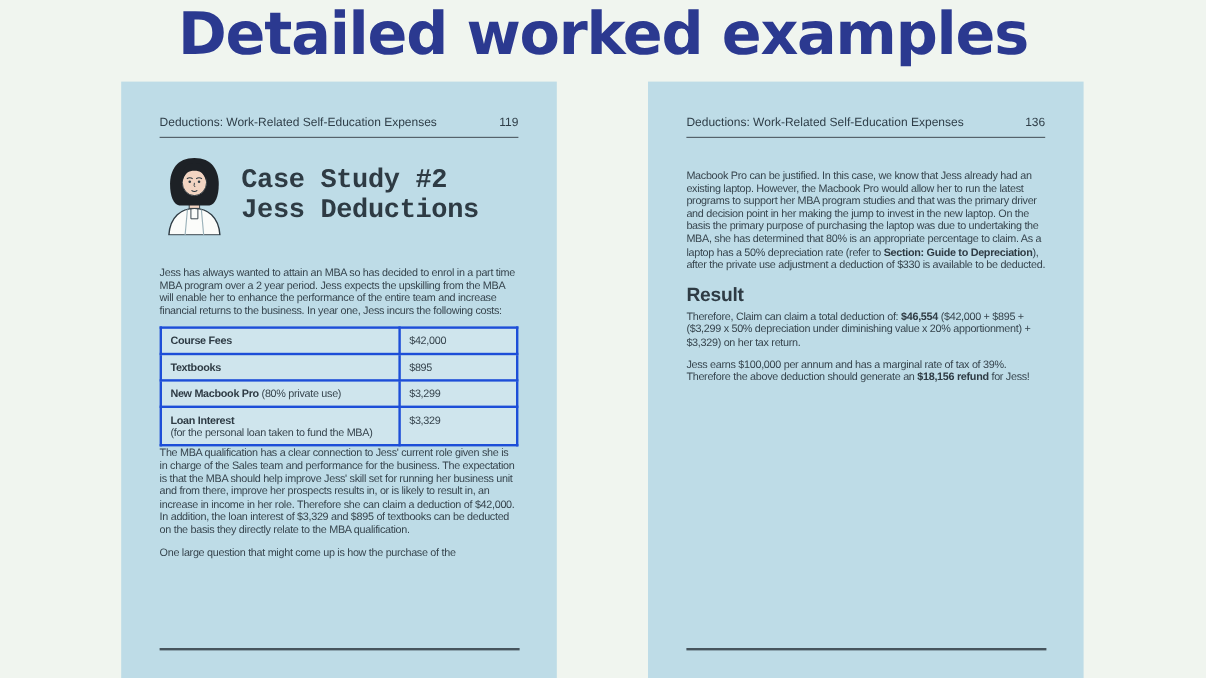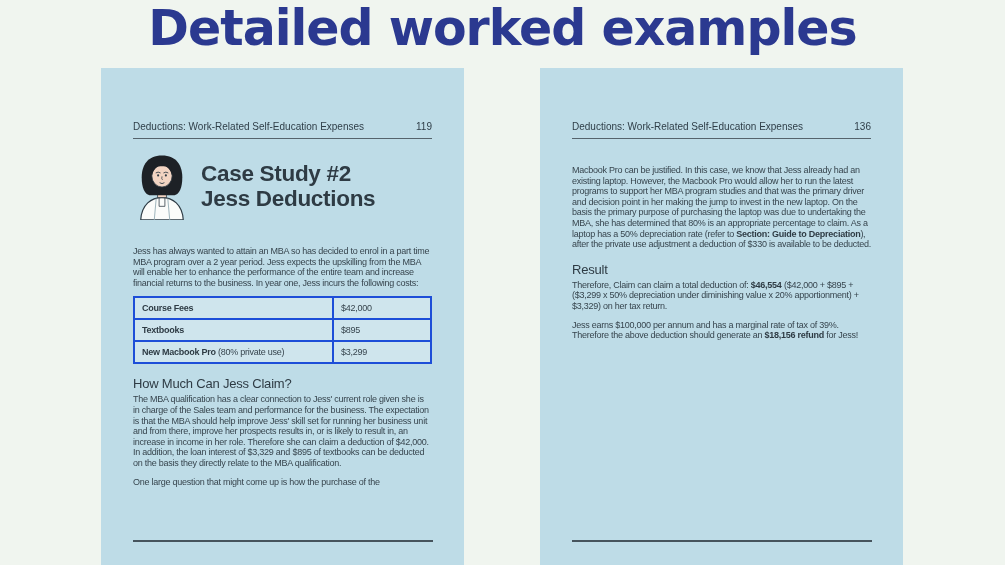--- a/index.html
+++ b/index.html
@@ -28,52 +28,51 @@
     padding:29px 32px 0 32px;
   }
   .page-left{left:101px;}
   .page-right{left:540px;}
   .page-header{
     display:flex;justify-content:space-between;align-items:baseline;
     font-size:10px;
     padding-bottom:6px;
     border-bottom:1px solid #55636c;
     color:#2f3e48;
-    margin-top:24px;
   }
   .page-header .pagenum{font-size:10px;}
   .case-row{
     display:flex;align-items:center;
     margin-top:15px;
   }
   .case-avatar{width:58px;height:66px;flex:0 0 auto;margin-right:10px;}
   .case-title{
     font-size:22.5px;font-weight:bold;line-height:1.1;
     color:#2e3b44;letter-spacing:-0.3px;
-    font-family:Liberation Sans, sans-serif;
+    font-family:Liberation Mono, monospace;
   }
   .body-text{
     font-size:9px;line-height:10.6px;letter-spacing:-0.25px;
     margin:0;color:#37454e;
   }
   .intro{margin-top:26px;}
   .costs-table{
     width:100%;border-collapse:collapse;margin-top:8px;
     font-size:9px;letter-spacing:-0.25px;color:#37454e;
   }
   .costs-table td{
     background:#cfe5ed;
     border:2px solid #1d4ed8;
     padding:5px 7px;
     vertical-align:top;
   }
   .costs-table td.val{width:82px;}
   .costs-table .note-block{font-weight:normal;}
   .section-heading{
-    font-size:13px;font-weight:normal;color:#2e3b44;
+    font-size:16px;font-weight:bold;color:#2e3b44;
     margin:12px 0 3px 0;letter-spacing:-0.2px;
   }
   .para{margin-top:8px;}
   .footer-rule{
     position:absolute;left:32px;right:31px;top:472px;
     border-top:2px solid #46545d;
   }
   b{font-weight:bold;color:#2e3b44;text-align:center;}
 </style>
 </head>
@@ -127,24 +126,27 @@
           <td class="val">$42,000</td>
         </tr>
         <tr>
           <td><b>Textbooks</b><span></span></td>
           <td class="val">$895</td>
         </tr>
         <tr>
           <td><b>New Macbook Pro</b><span> (80% private use)</span></td>
           <td class="val">$3,299</td>
         </tr>
+        <tr>
+          <td><b>Loan Interest</b><div class="note-block">(for the personal loan taken to fund the MBA)</div></td>
+          <td class="val">$3,329</td>
+        </tr>
       </tbody>
     </table>
 
-    <div class="section-heading">How Much Can Jess Claim?</div>
     <p class="body-text">The MBA qualification has a clear connection to Jess' current role given she is in charge of the Sales team and performance for the business. The expectation is that the MBA should help improve Jess' skill set for running her business unit and from there, improve her prospects results in, or is likely to result in, an increase in income in her role. Therefore she can claim a deduction of $42,000. In addition, the loan interest of $3,329 and $895 of textbooks can be deducted on the basis they directly relate to the MBA qualification.</p>
     <p class="body-text para">One large question that might come up is how the purchase of the</p>
 
     <div class="footer-rule"></div>
   </div>
 
   <div class="page page-right">
     <div class="page-header">
       <span>Deductions: Work-Related Self-Education Expenses</span>
       <span class="pagenum">136</span>

